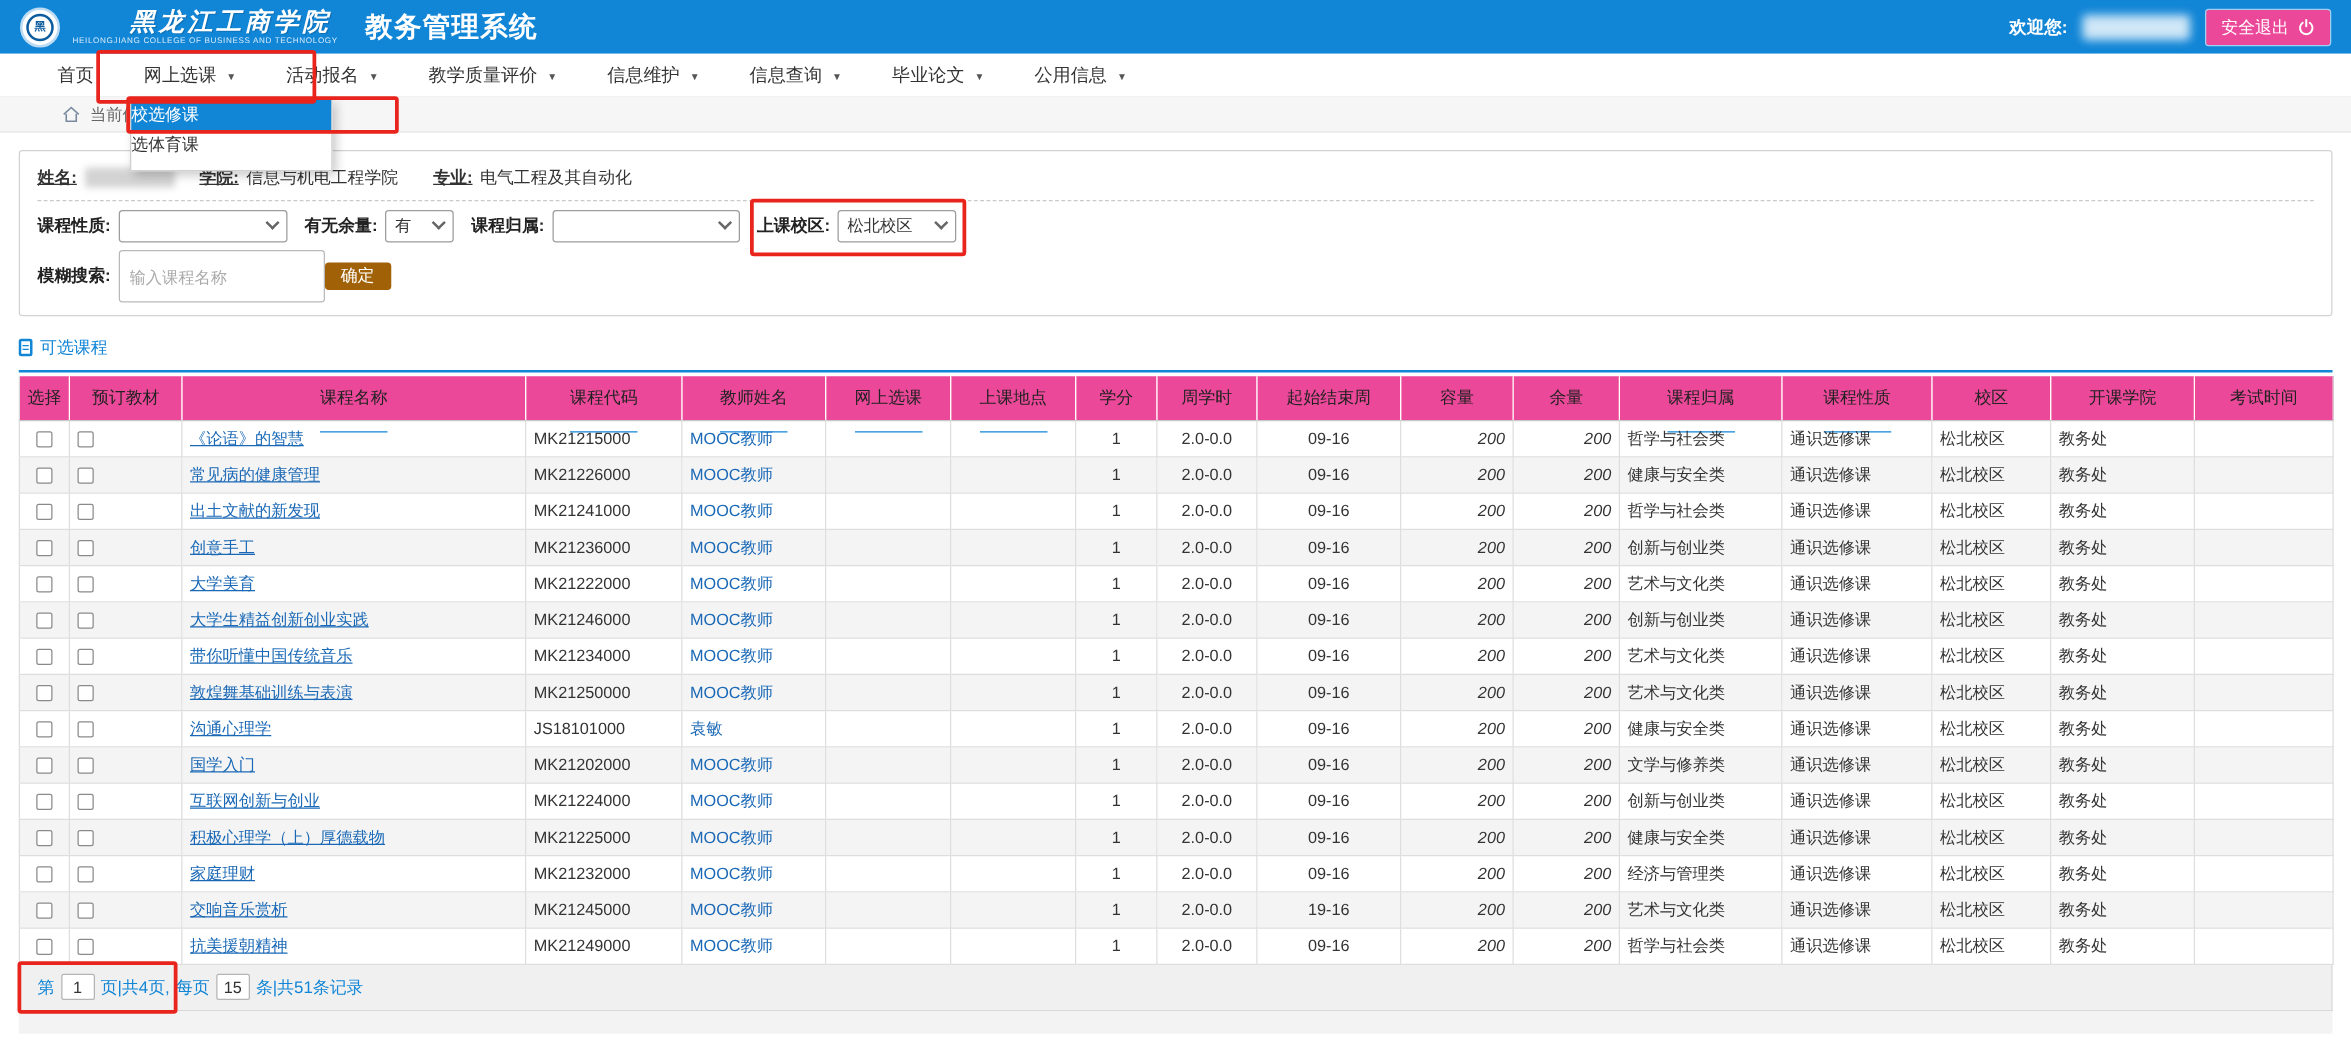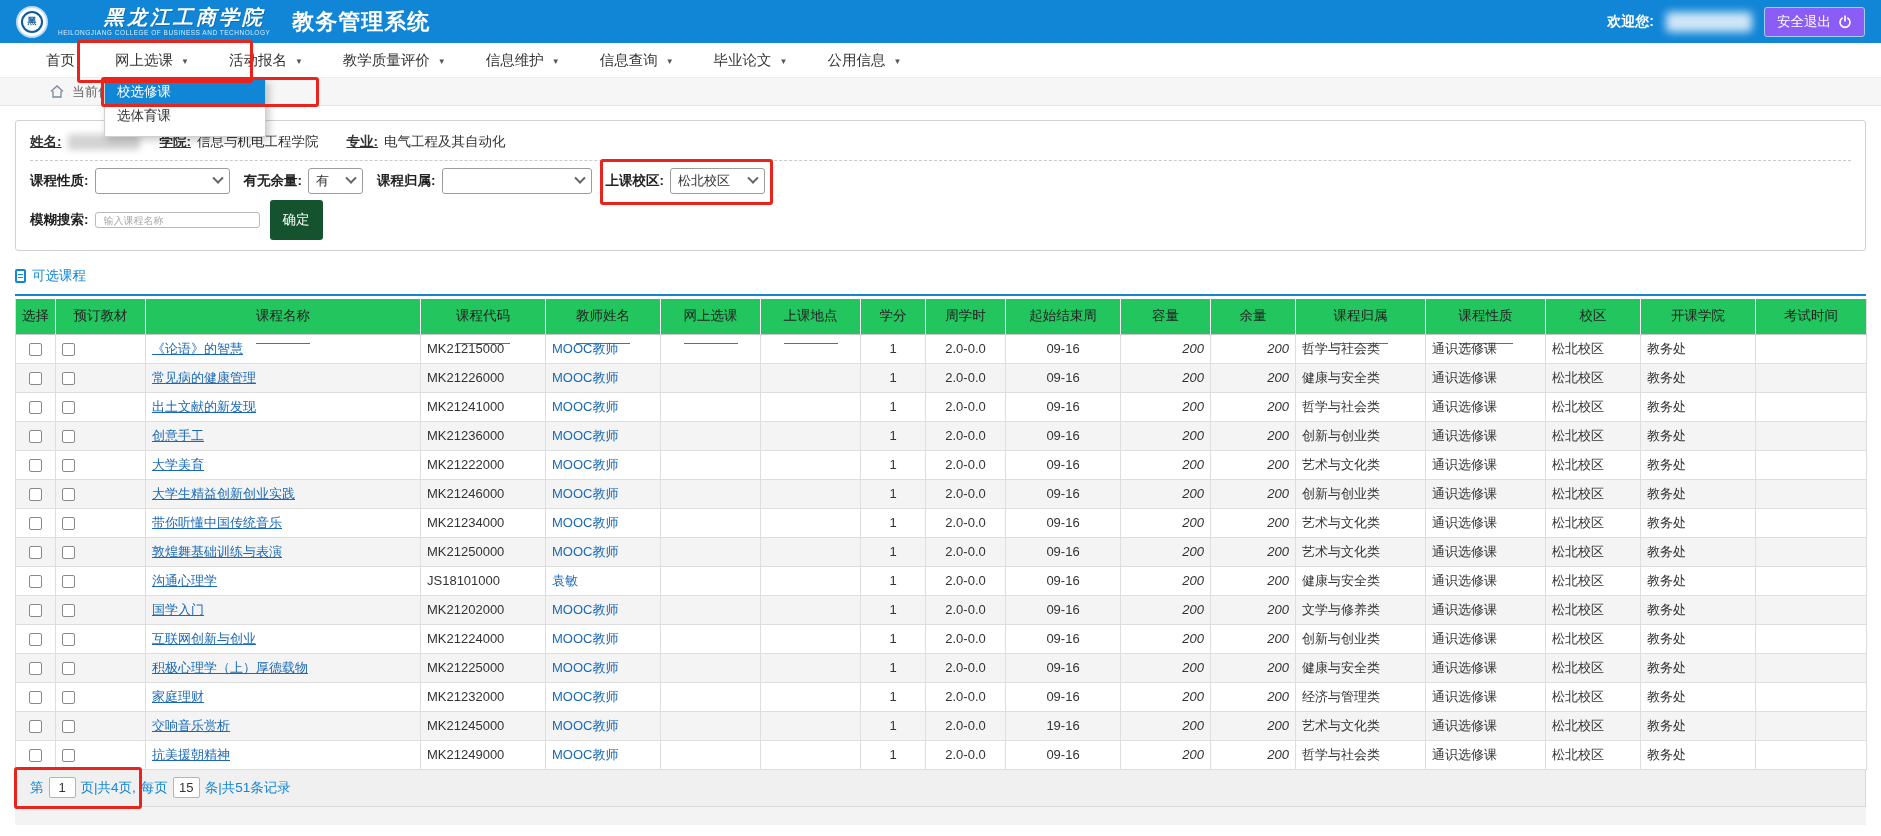--- a/index.html
+++ b/index.html
@@ -13,72 +13,72 @@
   .logo-inner { width:22px; height:22px; border-radius:50%; border:2px solid #0d5c9e; display:flex;
     align-items:center; justify-content:center; color:#0d5c9e; font-size:9px; font-weight:bold; }
   .school-block { margin-left:10px; line-height:1; }
   .school-cn { color:#fff; font-family:"DejaVu Serif","Liberation Serif",serif; font-style:italic;
     font-weight:bold; font-size:20px; letter-spacing:3px; text-shadow:1px 1px 0 rgba(0,0,0,.15);margin-left:46px; }
   .school-en { color:#d7ecfb; font-size:6.5px; letter-spacing:.5px; margin-top:3px; }
   .sys-title { color:#fff; font-size:22px; font-weight:bold; margin-left:22px; letter-spacing:1px; }
   .top-right { margin-left:auto; display:flex; align-items:center; gap:12px; }
   .welcome { color:#fff; font-size:14px; font-weight:bold; }
   .blur-name-top { width:86px; height:20px; border-radius:3px; background:rgba(255,255,255,.8); filter:blur(4px); }
-  .logout-btn { display:flex; align-items:center; gap:7px; background:#8b5cf6; border:1px solid #9fd0f2;
+  .logout-btn { display:flex; align-items:center; gap:7px; background:#ec4899; border:1px solid #9fd0f2;
     color:#fff; font-size:13.5px; padding:5px 12px; border-radius:3px; cursor:pointer; }
 
   
   .nav { height:35px; background:#fff; display:flex; align-items:center; padding-left:26px; border-bottom:1px solid #ededed; }
   .nav-item { display:flex; align-items:center; gap:8px; padding:0 20px; height:35px; font-size:14.5px; color:#333; cursor:pointer; }
   .caret { font-size:8px; color:#555; transform:translateY(1px); }
 
   
   .breadcrumb { height:28px; background:#f6f6f6; border-bottom:1px solid #e6e6e6; display:flex;
     align-items:center; padding-left:50px; color:#666; font-size:13px; gap:8px; }
 
   
   .dropdown { position:absolute; left:104px; top:79px; width:162px; background:#fff; border:1px solid #cfcfcf;
     box-shadow:3px 3px 8px rgba(0,0,0,.22); z-index:40; padding-bottom:8px; }
-  .dd-item { height:24px; line-height:24px; padding-left:12px; font-size:13.5px; color:#333; cursor:pointer; }
+  .dd-item { height:24px; line-height:24px; padding-left:0; font-size:13.5px; color:#333; cursor:pointer; }
   .dd-item.active { background:#1185d6; color:#fff; }
 
   
   .content { padding:14px 15px 0 15px; }
 
   .filter-panel { border:1px solid #d2d2d2; border-radius:3px; padding:8px 14px 10px; background:#fff; }
   .stu-row { font-size:13.5px; color:#333; padding:4px 0 2px; display:flex; align-items:center; gap:6px; }
   .stu-label { font-weight:bold;text-decoration:underline; }
   .blur-name { width:72px; height:16px; border-radius:2px; background:rgba(175,175,175,.55); filter:blur(3px); margin-right:14px; }
   .stu-val { margin-right:22px; }
   .dashed { border-top:1px dashed #c9c9c9; margin:7px 0 4px; }
   .frow { display:flex; align-items:center; margin-top:6px; min-height:27px; }
   .fgroup { display:flex; align-items:center; margin-right:14px; }
   .flabel { font-size:13.5px; font-weight:bold; color:#222; margin-right:6px; white-space:nowrap; }
   .fselect { height:26px; background:#fff; border:1px solid #9c9c9c; border-radius:3px; display:flex;
     align-items:center; justify-content:space-between; padding:0 7px; cursor:pointer; }
   .fsel-val { font-size:13px; color:#333; }
   .chev { width:8px; height:8px; border-right:2px solid #666; border-bottom:2px solid #666;
     transform:rotate(45deg) translate(-2px,-2px); flex:0 0 auto; }
   .w135{width:135px} .w55{width:55px} .w150{width:150px} .w95{width:95px} .w165{width:165px}
-  .search-input { width:165px; height:16px; border:1px solid #b9b9b9; border-radius:3px; padding:0 8px;
-    font-size:10px; color:#333; }
+  .search-input { width:165px; height:42px; border:1px solid #b9b9b9; border-radius:3px; padding:0 8px;
+    font-size:13px; color:#333; }
   .search-input::placeholder { color:#aaa; }
-  .confirm-btn { margin-left:10px; background:#14532d; color:#fff; border:none; border-radius:3px;
-    height:40px; padding:0 13px; font-size:13.5px; cursor:pointer; }
+  .confirm-btn { margin-left:0; background:#a16207; color:#fff; border:none; border-radius:3px;
+    height:22px; padding:0 13px; font-size:13.5px; cursor:pointer; }
 
   
   .sec-title { display:flex; align-items:center; gap:6px; margin-top:16px; color:#1185d6; font-size:13.5px; }
   .sec-icon { width:11px; height:14px; border:2px solid #1185d6; border-radius:2px; position:relative; }
   .sec-icon::after { content:""; position:absolute; left:1px; right:1px; top:3px; height:1px; background:#1185d6; box-shadow:0 3px 0 #1185d6; }
   .sec-line { height:2px; background:#1185d6; margin-top:9px; }
 
   
   table.course { border-collapse:collapse; table-layout:fixed; width:1851px; margin-top:3px;
     border-left:1px solid #dcdcdc; border-right:1px solid #dcdcdc; font-size:13px; color:#333; }
-  table.course thead th { background:#22c55e; height:35px; font-weight:normal; color:#222; font-size:13.5px;
+  table.course thead th { background:#ec4899; height:35px; font-weight:normal; color:#222; font-size:13.5px;
     border-right:1px solid #fff; border-bottom:1px solid #c8c8c8; text-align:center; }
   table.course thead th:last-child { border-right:1px solid #dcdcdc; }
   .sort { border-bottom:1px solid #1185d6; padding-bottom:20px; cursor:pointer; }
   table.course tbody td { height:29px; border-right:1px solid #dedede; border-bottom:1px solid #dedede;
     padding:0 6px; overflow:hidden; white-space:nowrap; }
   table.course tbody tr:nth-child(even) { background:#f4f4f4; }
   td.c-center { text-align:center; }
   td.c-right { text-align:right; padding-right:14px;font-style:italic; }
   td.c-check { text-align:center; }
   td.c-check-left { padding-left:8px; }

